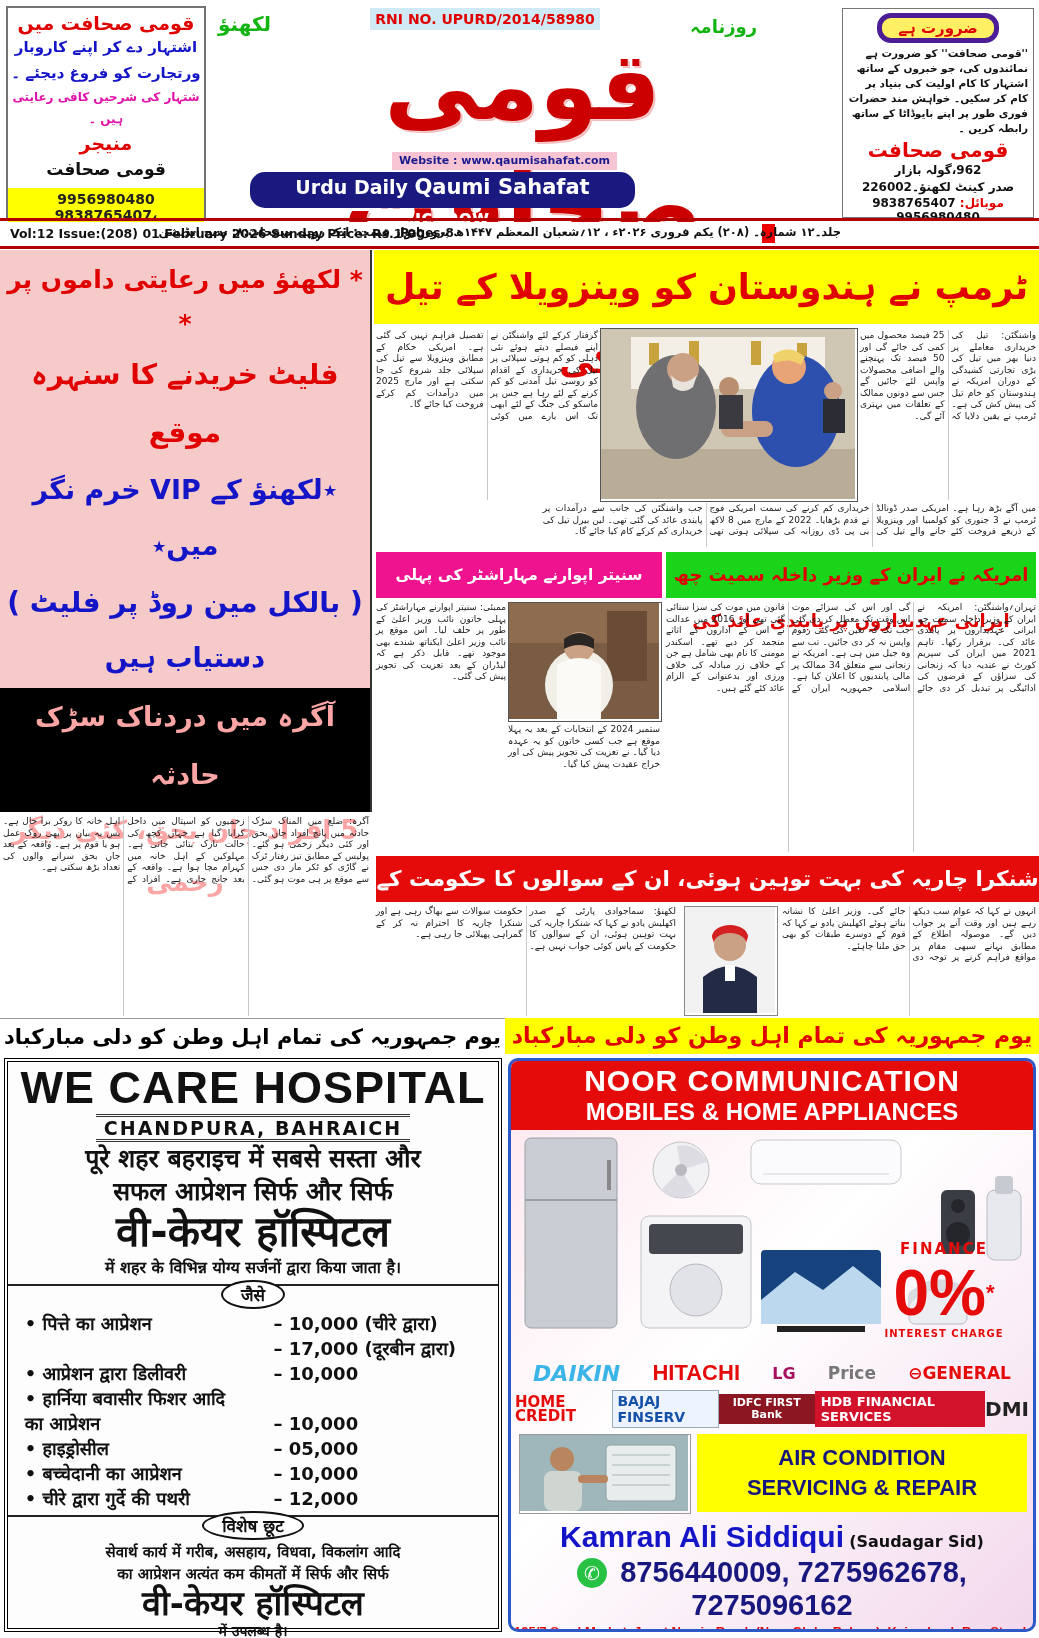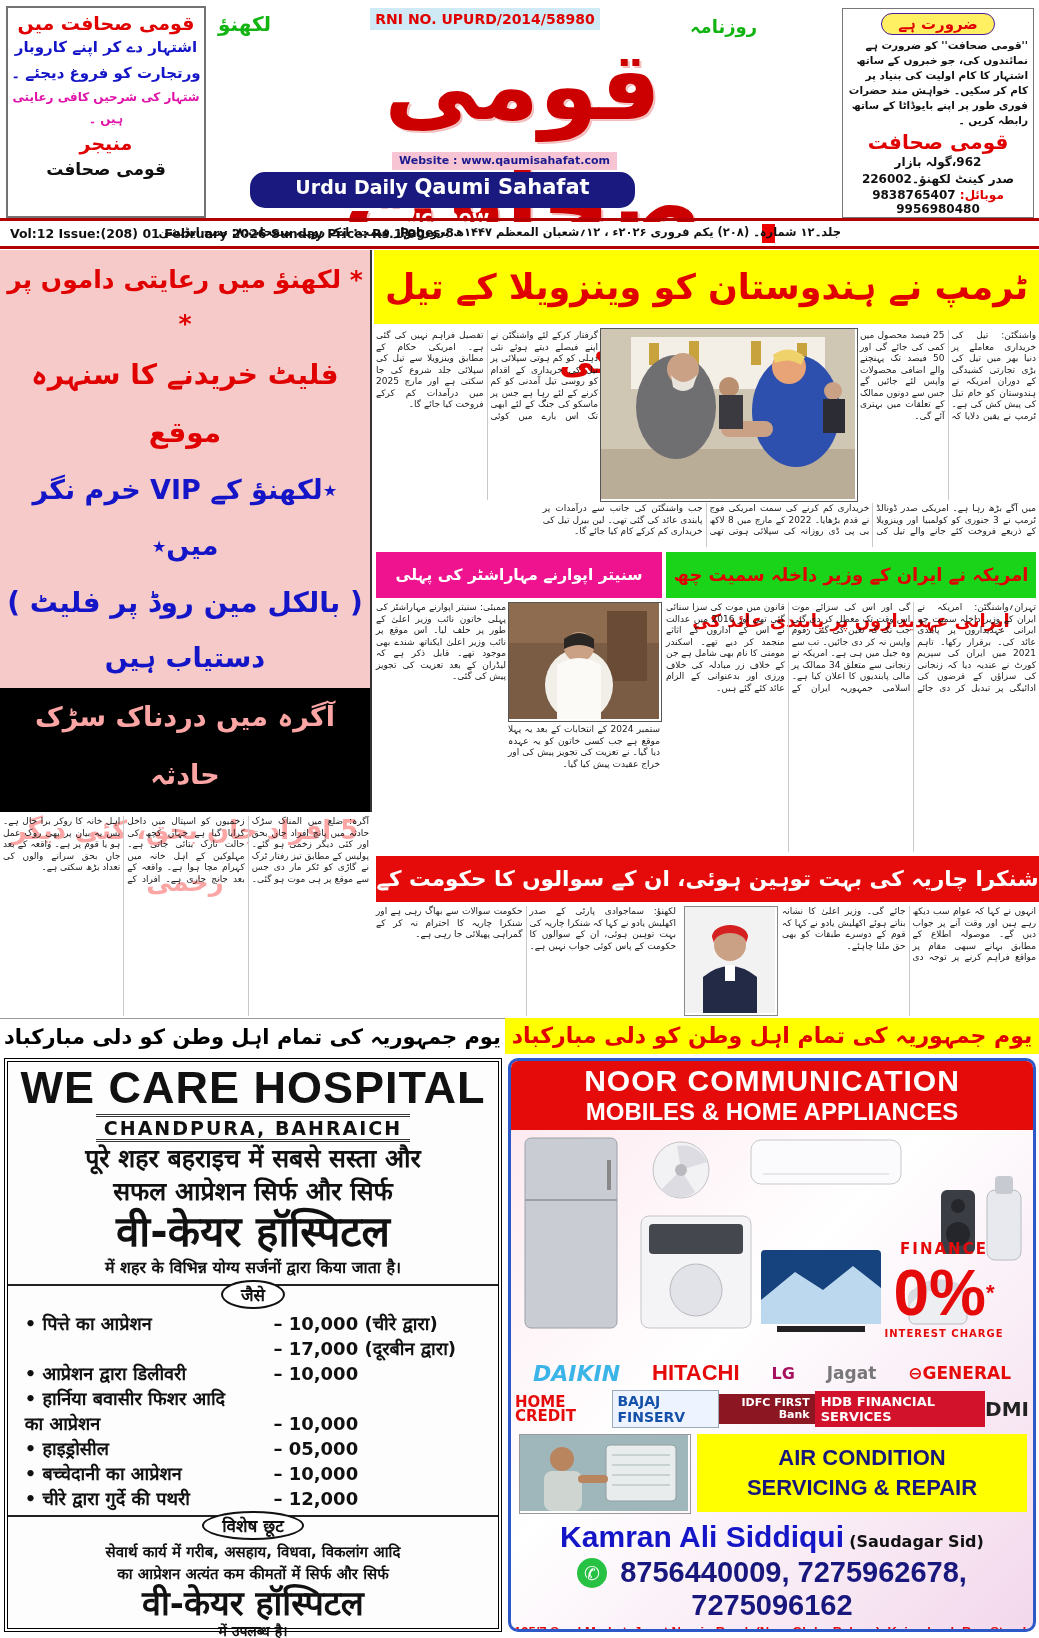--- a/index.html
+++ b/index.html
@@ -26,21 +26,21 @@
   #masthead{left:215px;top:26px;width:615px;height:128px;color:#cc0000;font-weight:bold;
             font-size:95px;line-height:120px;text-align:center;
             text-shadow:0 0 2px #fff,2px 2px 0 #f2b9b9;}
   #website{left:392px;top:152px;width:225px;height:18px;background:#f7c4d4;color:#1b1b8e;
            font-size:11px;font-weight:bold;text-align:center;line-height:18px;}
   #engbar{left:250px;top:172px;width:385px;height:36px;background:#19197f;border-radius:15px;
           color:#fff;text-align:center;line-height:30px;font-size:19px;font-weight:bold;}
   #engbar .nm{font-size:21px;}
   #head-right{left:842px;top:8px;width:192px;height:210px;border:1px solid #777;background:#fff;
               text-align:center;padding:4px 5px;box-sizing:border-box;}
-  #head-right .badge{display:inline-block;background:#ffef62;border:1px solid #4c1d95;
+  #head-right .badge{display:inline-block;background:#ffef62;border:5px solid #4c1d95;
                      border-radius:14px;color:#e00000;font-weight:bold;font-size:15px;
                      padding:1px 16px;}
   #head-right .body{font-size:10.5px;line-height:15px;color:#111;text-align:right;margin-top:3px;font-weight:bold;}
   #head-right .brand{color:#e00000;font-size:20px;font-weight:bold;margin-top:2px;}
   #head-right .addr{font-size:12px;font-weight:bold;color:#111;line-height:17px;}
   #head-right .mob{font-size:12px;font-weight:bold;color:#111;}
   #head-right .moblbl{color:#e00000;}
   .redrule{left:0;width:1039px;height:3px;background:#b30000;}
   #dateline{left:0;top:222px;width:849px;height:24px;background:#fff;font-size:12px;color:#111;}
   #dateline .eng{position:absolute;left:10px;top:4px;font-weight:bold;font-size:12.5px;}
@@ -121,21 +121,21 @@
   #zero .zi{color:#e50b0b;font-size:10px;font-weight:bold;letter-spacing:1px;}
   #brands{display:flex;justify-content:space-around;align-items:center;padding:2px 6px;}
   #brands .daikin{color:#3bb4e8;font-style:italic;font-weight:bold;font-size:22px;}
   #brands .hitachi{color:#e50b0b;font-weight:bold;font-size:22px;font-family:"Liberation Sans",sans-serif;}
   #brands .lg{color:#a5105f;font-weight:bold;font-size:16px;}
   #brands .haier{color:#777;font-weight:bold;font-size:17px;}
   #brands .general{color:#e50b0b;font-weight:bold;font-size:17px;}
   #finance{display:flex;justify-content:space-around;align-items:center;padding:2px 4px;}
   #finance .hc{color:#e50b0b;font-weight:bold;font-size:15px;line-height:14px;text-align:left;}
   #finance .bajaj{color:#1551a8;font-weight:bold;font-size:14px;background:#eef4ff;border:1px solid #9ab;padding:2px 4px;}
-  #finance .idfc{color:#fff;background:#8c1622;font-weight:bold;font-size:11px;padding:3px 5px;line-height:12px;text-align:right;}
+  #finance .idfc{color:#fff;background:#8c1622;font-weight:bold;font-size:11px;padding:3px 5px;line-height:12px;text-align:center;}
   #finance .hdb{color:#fff;background:#d2112b;font-weight:bold;font-size:13px;padding:3px 6px;}
   #finance .dmi{color:#222;font-weight:bold;font-size:20px;}
   #service{position:relative;height:84px;margin-top:2px;}
   #svc-photo{position:absolute;left:8px;top:2px;width:170px;height:78px;border:1px solid #999;}
   #svc-box{position:absolute;left:186px;top:2px;width:330px;height:78px;background:#ffff00;
            color:#16167d;font-weight:bold;text-align:center;font-size:22px;line-height:30px;
            display:flex;flex-direction:column;justify-content:center;font-family:"Liberation Sans",sans-serif;}
   #kamran{text-align:center;margin-top:4px;}
   #kamran .nm{color:#1515c8;font-size:30px;font-weight:bold;font-family:"Liberation Sans",sans-serif;}
   #kamran .sid{color:#111;font-size:16px;font-weight:bold;text-align:center;}
@@ -150,20 +150,21 @@
 
 <div id="page">
 
   <div id="head-left" class="abs urdu">
     <div class="l1">قومی صحافت میں</div>
     <div class="l2">اشتہار دے کر اپنے کاروبار</div>
     <div class="l3">ورتجارت کو فروغ دیجئے ۔</div>
     <div class="l4">شتہار کی شرحیں کافی رعایتی ہیں ۔</div>
     <div class="l5">منیجر</div>
     <div class="l6">قومی صحافت</div>
+    <div class="phones">9956980480 ،9838765407</div>
   </div>
 
   <div id="city" class="abs urdu">لکھنؤ</div>
   <div id="rni" class="abs">RNI NO. UPURD/2014/58980</div>
   <div id="daily-tag" class="abs urdu">روزنامہ</div>
   <div id="masthead" class="abs urdu">قومی صحافت</div>
   <div id="website" class="abs">Website : www.qaumisahafat.com</div>
   <div id="engbar" class="abs"><span>Urdu Daily </span><span class="nm">Qaumi Sahafat</span><span> Lucknow</span></div>
 
   <div id="head-right" class="abs urdu">
@@ -351,21 +352,21 @@
       <div id="zero">
         <div class="zf">FINANCE</div>
         <div class="z0"><span>0%</span><span style="font-size:22px;vertical-align:top;">*</span></div>
         <div class="zi">INTEREST CHARGE</div>
       </div>
     </div>
     <div id="brands">
       <span class="daikin">DAIKIN</span>
       <span class="hitachi">HITACHI</span>
       <span class="lg">LG</span>
-      <span class="haier">Jagat</span>
+      <span class="haier">Price</span>
       <span class="general">⊖GENERAL</span>
     </div>
     <div id="finance">
       <span class="hc">HOME CREDIT</span>
       <span class="bajaj">BAJAJ FINSERV</span>
       <span class="idfc">IDFC FIRST Bank</span>
       <span class="hdb">HDB FINANCIAL SERVICES</span>
       <span class="dmi">DMI</span>
     </div>
     <div id="service">

